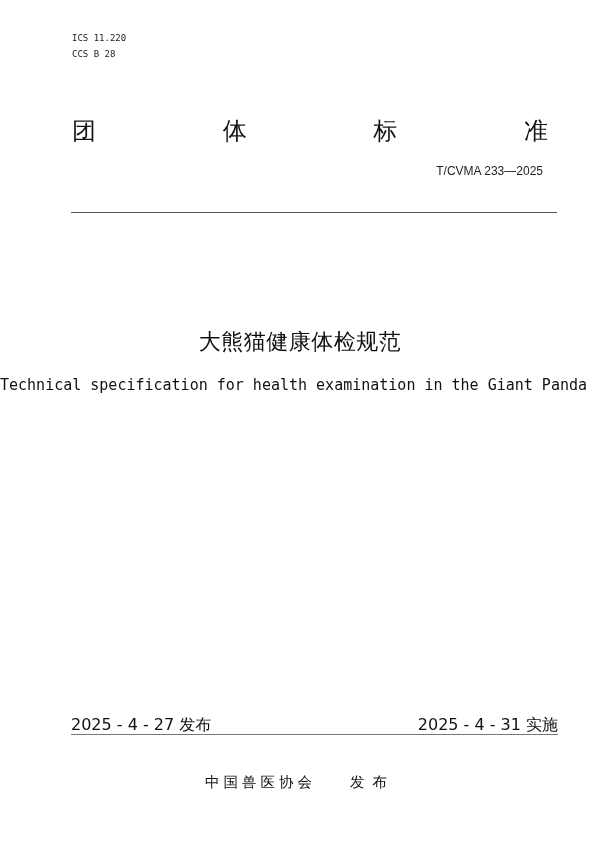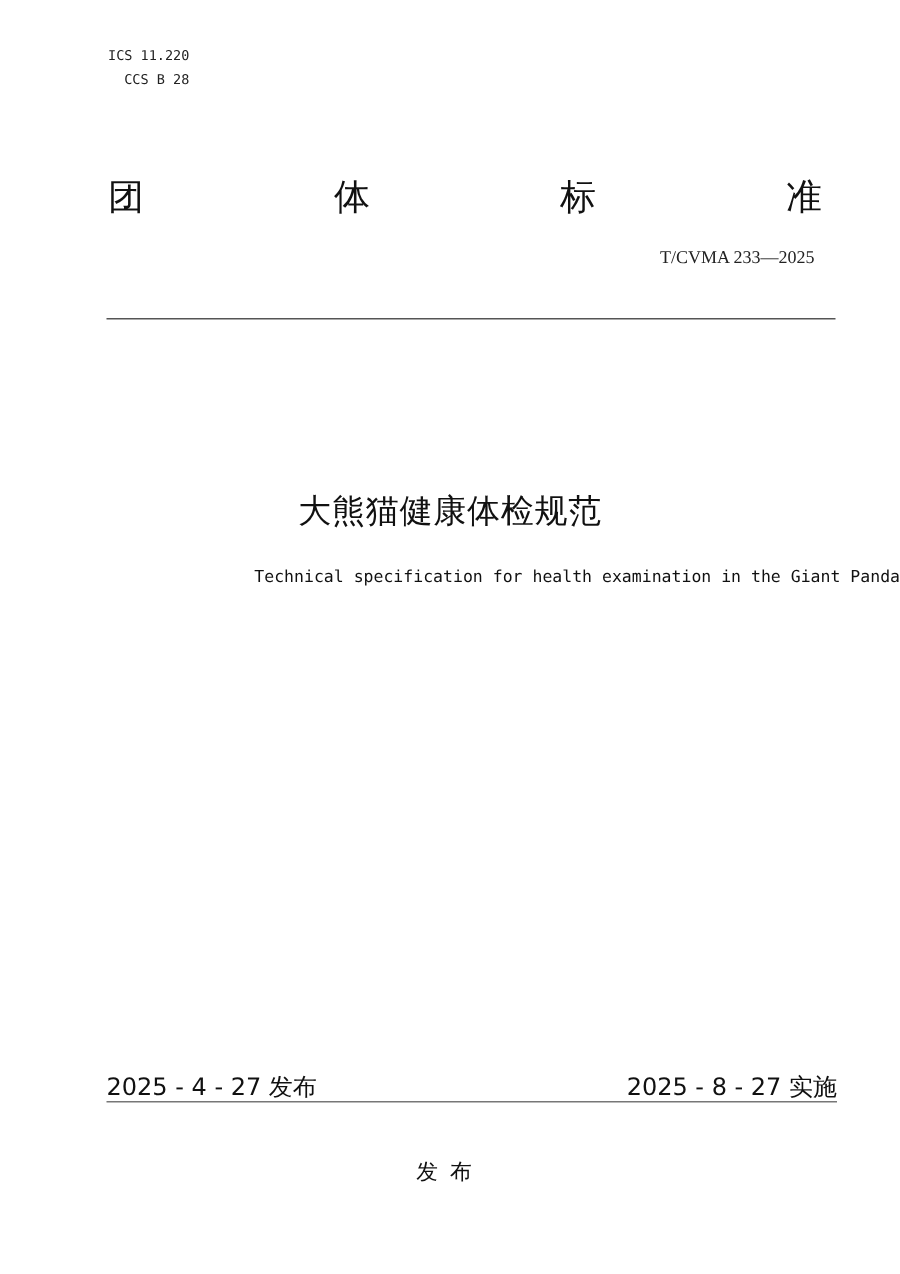--- a/index.html
+++ b/index.html
@@ -8,21 +8,21 @@
       background: #ffffff;
     }
     body {
       width: 600px;
       height: 849px;
       position: relative;
       overflow: hidden;
       color: #111111;
       font-family: "DejaVu Sans", sans-serif;
     }
-    .abs { position: absolute; text-align: right; }
+    .abs { position: absolute; }
     .codes {
       left: 72px;
       top: 30px;
       font-family: "DejaVu Sans Mono", "Liberation Mono", monospace;
       font-size: 9px;
       line-height: 16px;
       color: #222222;
     }
     .codes div { white-space: nowrap; }
     .std-title {
@@ -31,21 +31,21 @@
       width: 476px;
       display: flex;
       justify-content: space-between;
       font-size: 24px;
       line-height: 30px;
       color: #111111;
     }
     .std-number {
       right: 57px;
       top: 163px;
-      font-family: Liberation Serif, serif;
+      font-family: Liberation Sans, sans-serif;
       font-size: 12px;
       line-height: 16px;
       color: #222222;
       white-space: nowrap;
     }
     .rule-top {
       left: 71px;
       top: 212px;
       width: 486px;
       height: 0;
@@ -58,23 +58,23 @@
       text-align: center;
       font-size: 22px;
       line-height: 30px;
       color: #111111;
       letter-spacing: 0.5px;
     }
     .title-en {
       left: 0;
       width: 600px;
       top: 377px;
-      text-align: right;
+      text-align: left;
       font-family: "DejaVu Sans Mono", "Liberation Mono", monospace;
-      font-size: 11px;
+      font-size: 15px;
       line-height: 16px;
       color: #111111;
       white-space: nowrap;
     }
     .dates {
       left: 71px;
       top: 716px;
       width: 487px;
       display: flex;
       justify-content: space-between;
@@ -121,20 +121,21 @@
 <div class="abs std-number">T/CVMA 233—2025</div>
 
 <div class="abs rule-top"></div>
 
 <div class="abs title-cn">大熊猫健康体检规范</div>
 
 <div class="abs title-en">Technical specification for health examination in the Giant Panda</div>
 
 <div class="abs dates">
   <span>2025 - 4 - 27 发布</span>
-  <span>2025 - 8 - 27 实施</span>
+  <span>2025 - 4 - 31 实施</span>
 </div>
 
 <div class="abs rule-bottom"></div>
 
 <div class="abs publisher">
+  <span class="org">中国兽医协会</span>
   <span class="act">发布</span>
 </div>
 
 </body></html>

